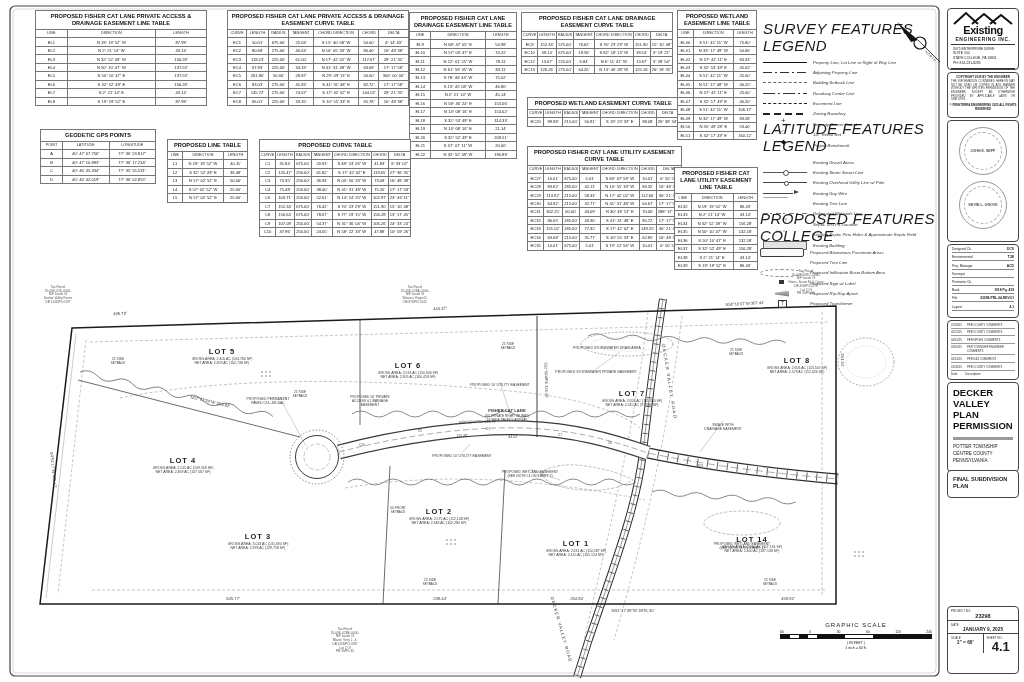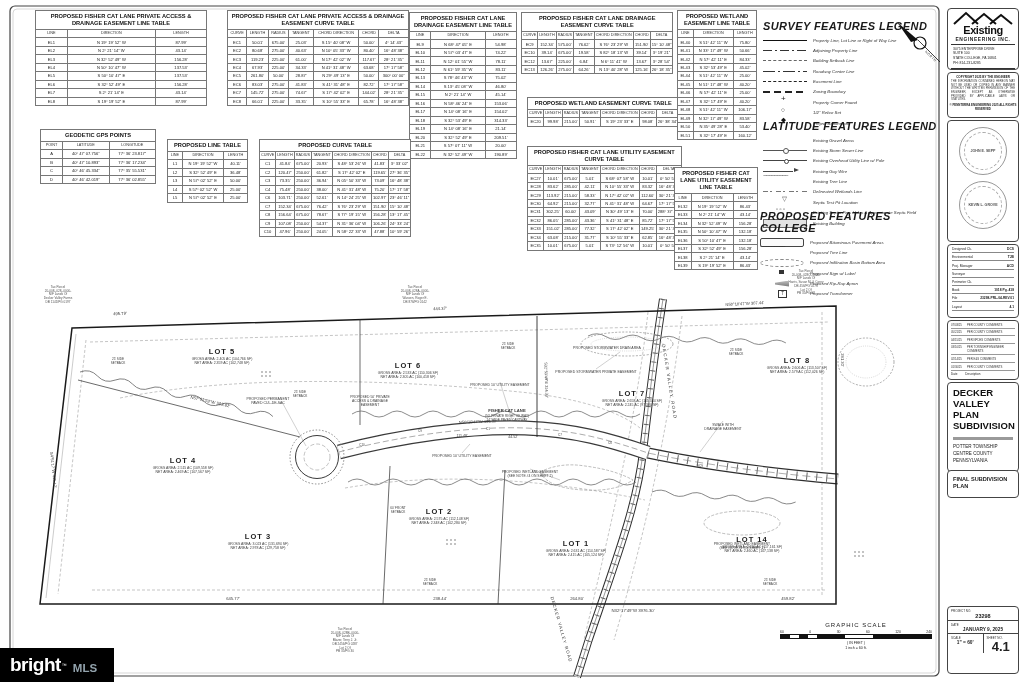--- a/index.html
+++ b/index.html
@@ -8,21 +8,21 @@
   #plan-svg{position:absolute;inset:0;z-index:1}
   .abs{position:absolute;z-index:2}
   
   .dtbl{width:100%;border-collapse:collapse;background:#fff}
   .dtbl th,.dtbl td{border:0.5px solid #777;font-size:4.1px;line-height:1.25;padding:1.2px 1px;
     text-align:center;color:#222;font-weight:normal;white-space:nowrap}
   .dtbl th.ttl{font-size:5.7px;font-weight:bold;padding:2px 2px;line-height:1.25;white-space:normal;color:#111}
   .dtbl thead th:not(.ttl){font-size:3.8px;color:#333;background:#fff}
   
   .legend{z-index:2}
-  .lg-title{font-style:italic;font-weight:bold;font-size:11px;letter-spacing:.4px;color:#1a1a1a;margin-bottom:4px}
+  .lg-title{font-style:italic;font-weight:normal;font-size:15px;letter-spacing:.4px;color:#1a1a1a;margin-bottom:4px}
   .lgrow{display:flex;align-items:center;margin:2.4px 0}
   .lglab{font-style:italic;font-size:4.3px;color:#333;white-space:nowrap}
   .sw{position:relative;width:44px;min-width:44px;height:8px;display:inline-block;margin-right:6px}
   .sw::before{content:"";position:absolute;left:0;right:0;top:3.5px}
   .sw-property-line::before{border-top:1.7px solid #111}
   .sw-adjoining::before{height:1.4px;background:repeating-linear-gradient(90deg,#333 0 9px,transparent 9px 12px,#333 12px 14px,transparent 14px 17px)}
   .sw-setback::before{border-top:1px dashed #666}
   .sw-centerline::before{height:1px;background:repeating-linear-gradient(90deg,#333 0 12px,transparent 12px 15px,#333 15px 17px,transparent 17px 20px)}
   .sw-easement::before{border-top:1px dashed #222}
   .sw-zoning::before{height:2px;background:repeating-linear-gradient(90deg,#222 0 7px,transparent 7px 11px)}
@@ -1230,21 +1230,21 @@
         <span>Date</span>
         <span>Description</span>
       </div>
       <div class="rev-label">REVISIONS</div>
     </div>
 
     <div class="tb-box" style="top:376px;height:90px">
       <div class="proj-title">
         <div>DECKER VALLEY</div>
         <div>PLAN</div>
-        <div>SUBDIVISION</div>
+        <div>PERMISSION</div>
       </div>
       <div class="proj-bar"></div>
       <div class="proj-loc">
         <div>POTTER TOWNSHIP</div>
         <div>CENTRE COUNTY</div>
         <div>PENNSYLVANIA</div>
       </div>
     </div>
 
     <div class="tb-box" style="top:464px;height:28px">
@@ -1290,19 +1290,14 @@
       <span class="gb" style="width:28px"></span>
         <span class="gw" style="width:28px"></span>
       <span class="gb" style="width:58px"></span>
     </div>
     <div id="gs-note">
       <div>( IN FEET )</div>
       <div>1 inch = 60 ft.</div>
     </div>
   </div>
 
-  <div id="brightmls" class="abs">
-    <span id="bm-brand">bright</span>
-    <span id="bm-tm">™</span>
-    <span id="bm-mls">MLS</span>
-  </div>
 
 </div>
 
 </body></html>

